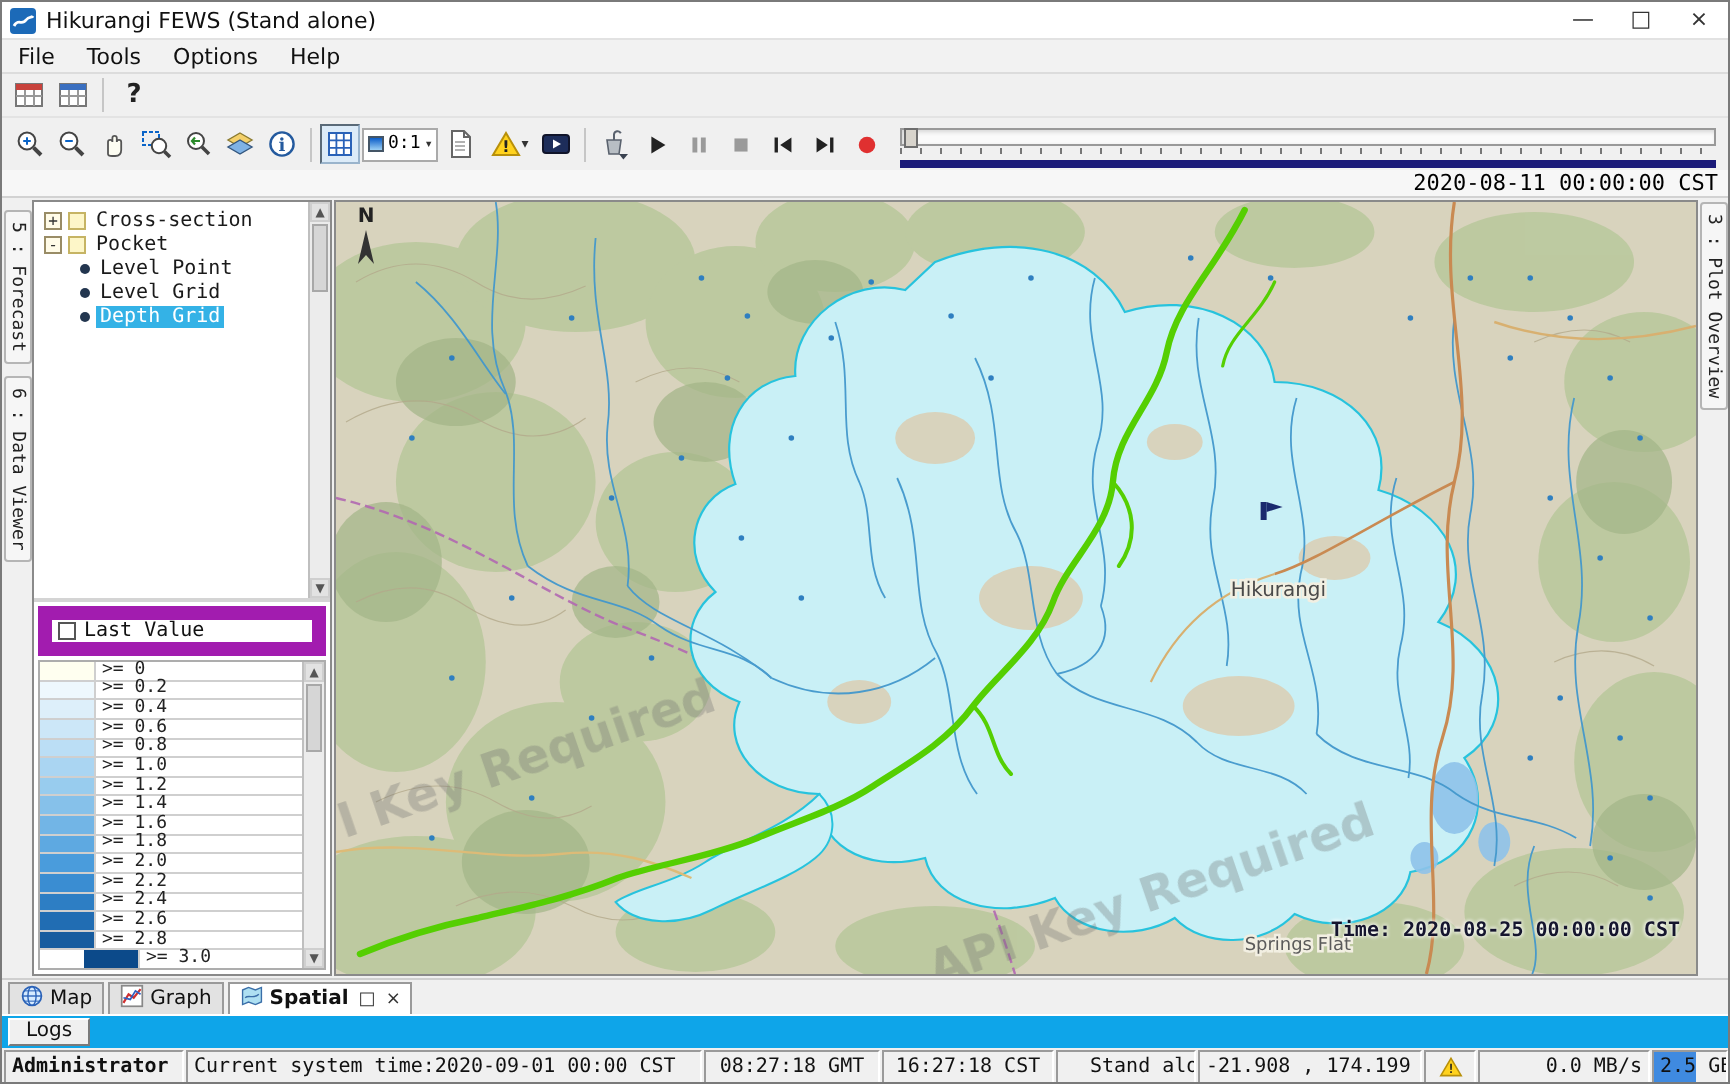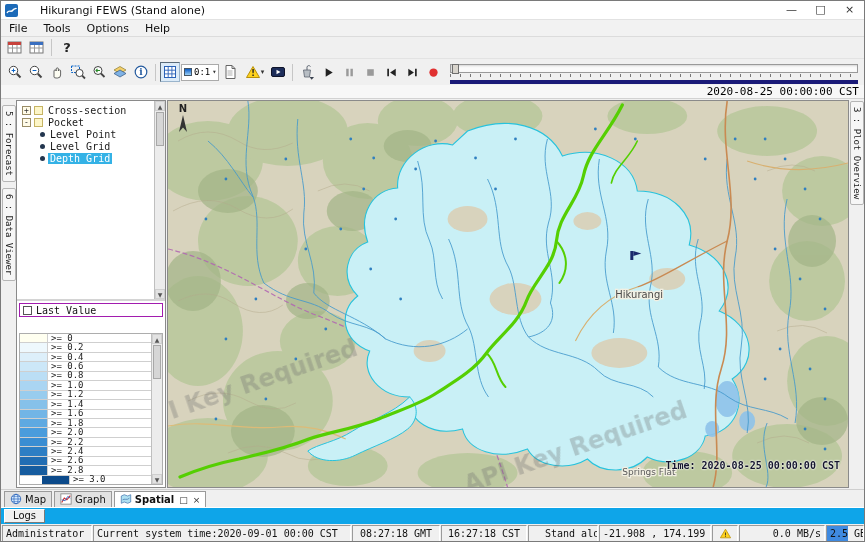--- a/index.html
+++ b/index.html
@@ -4,21 +4,21 @@
 <style>
   :root{
     --selection:#34b2e6; --flood-fill:#c9f0f6; --flood-stroke:#27c3dd; --river:#55cf02;
     --stream:#4398cc; --timeline-bar:#1a1a78; --record-red:#e03030; --warning-yellow:#ffd21e;
     --memory-fill:#3f8ae0;
   }
   *{box-sizing:border-box; margin:0; padding:0;}
   html,body{width:865px;height:542px;overflow:hidden;}
   body{font-family:"DejaVu Sans","Liberation Sans",sans-serif;font-size:11px;background:#f0f0f0;border:1px solid #7a7a7a;}
   .titlebar{height:18px;background:#fff;display:flex;align-items:center;gap:5px;padding-left:4px;}
-  .title-text{font-size:11px;color:#111;margin-left:17px;}
+  .title-text{font-size:11px;color:#111;}
   .win-controls{margin-left:auto;display:flex;height:100%;}
   .win-btn{width:29px;text-align:center;font-size:11px;color:#333;line-height:18px;}
   .menubar{height:18px;background:#f2f2f2;display:flex;align-items:center;border-top:1px solid #e2e2e2;border-bottom:1px solid #dcdcdc;}
   .menu-item{padding:0 8px;font-size:11px;color:#111;}
   .toolbar1{height:22px;background:#f0f0f0;display:flex;align-items:center;gap:2px;padding-left:3px;border-bottom:1px solid #e3e3e3;}
   .toolbar2{height:26px;background:#f0f0f0;display:flex;align-items:center;gap:1px;padding:0 4px;}
   .tb-btn{width:20px;height:20px;display:flex;align-items:center;justify-content:center;border:1px solid transparent;flex:0 0 auto;}
   .tb-btn.pressed{border:1px inset #9ab4cc;background:#dcebf8;}
   .tb-btn.wide{width:26px;}
   .help-btn{font-weight:bold;font-size:13px;color:#222;}
@@ -40,21 +40,21 @@
   .left-panel{width:150px;flex:0 0 150px;margin:1px 1px 1px 0;background:#fff;border:1px solid #8a8a8a;display:flex;flex-direction:column;}
   .tree-wrap{display:flex;height:200px;border-bottom:2px solid #d4d4d4;}
   .tree-rows{flex:1;padding:3px 0 0 2px;overflow:hidden;font:10px "DejaVu Sans Mono",monospace;}
   .tree-row{height:12px;display:flex;align-items:center;gap:3px;white-space:nowrap;}
   .expander{width:9px;height:9px;border:1px solid #998c66;background:#fffbe8;font-size:8px;line-height:7px;text-align:center;color:#333;flex:0 0 9px;}
   .node-icon{width:9px;height:9px;background:#fdf6c8;border:1px solid #c6b464;flex:0 0 9px;}
   .bullet{width:5px;height:5px;border-radius:50%;background:#23364f;flex:0 0 5px;margin-left:2px;}
   .tree-label{padding:0 2px;color:#1a1a1a;}
   .tree-label.selected{background:var(--selection);color:#fff;}
   .legend-wrap{flex:1;display:flex;flex-direction:column;padding:2px;min-height:0;}
-  .legend-header{flex:0 0 14px;border:1px solid #a21caf;display:flex;align-items:center;gap:4px;padding:0 3px;margin-bottom:16px;font:10px "DejaVu Sans Mono",monospace;color:#111;}
+  .legend-header{flex:0 0 14px;border:7px solid #a21caf;display:flex;align-items:center;gap:4px;padding:0 3px;margin-bottom:2px;font:10px "DejaVu Sans Mono",monospace;color:#111;}
   .checkbox{width:9px;height:9px;border:1px solid #555;background:#fff;flex:0 0 9px;}
   .legend-list{flex:1;border:1px solid #adadad;display:flex;min-height:0;}
   .legend-rows{flex:1;display:flex;flex-direction:column;min-width:0;}
   .legend-row{flex:1;display:flex;border-bottom:1px solid #cfcfcf;min-height:0;}
   .legend-row:last-child{border-bottom:none;padding-left:22px;}
   .legend-swatch{width:28px;flex:0 0 28px;border-right:1px solid #cfcfcf;}
   .legend-label{font:9px "DejaVu Sans Mono",monospace;color:#222;padding-left:3px;align-self:center;line-height:9px;}
   .vsb{width:11px;flex:0 0 11px;background:#ececec;border-left:1px solid #bfbfbf;position:relative;}
   .vsb-btn{position:absolute;top:0;left:0;right:0;height:10px;font-size:6px;text-align:center;line-height:10px;color:#555;background:#e2e2e2;border:1px solid #cfcfcf;}
   .vsb-btn.bottom{top:auto;bottom:0;}
@@ -71,21 +71,21 @@
   .scale-seg.dark{background:#2b2b2b;} .scale-seg.light{background:#fafafa;}
   .timelabel{position:absolute;right:8px;bottom:16px;font:bold 10px "DejaVu Sans Mono",monospace;color:#15152e;text-shadow:0 0 2px #fff,0 0 2px #fff;}
   .tabbar{height:18px;background:#f0f0f0;display:flex;align-items:flex-end;gap:2px;padding-left:3px;border-top:1px solid #cfcfcf;}
   .tab{height:16px;display:flex;align-items:center;gap:3px;padding:0 5px;border:1px solid #9a9a9a;border-bottom:none;background:#e2e2e2;font-size:10px;color:#111;}
   .tab.active{background:#fff;font-weight:bold;}
   .tab-ctrl{font-size:9px;color:#333;margin-left:2px;font-weight:normal;}
   .logsrow{height:17px;background:#0ea5e9;display:flex;align-items:center;padding-left:3px;border-top:1px solid #fff;}
   .logs-btn{font-size:10px;font-family:"DejaVu Sans",sans-serif;padding:0 8px;height:14px;line-height:12px;background:#f0f0f0;border:1px solid;border-color:#fff #7a7a7a #7a7a7a #fff;color:#111;}
   .statusbar{height:19px;display:flex;background:#f0f0f0;}
   .sb-cell{border:1px solid;border-color:#9a9a9a #fff #fff #9a9a9a;margin:1px 0 1px 1px;padding:0 3px;font:10px "DejaVu Sans Mono",monospace;color:#111;display:flex;align-items:center;overflow:hidden;white-space:nowrap;position:relative;}
-  .w-user{flex:0 0 90px;} .w-sys{flex:0 0 258px;} .w-gmt{flex:0 0 88px;justify-content:center;}
+  .w-user{flex:0 0 90px;font-weight:bold;} .w-sys{flex:0 0 258px;} .w-gmt{flex:0 0 88px;justify-content:center;}
   .w-loc{flex:0 0 86px;justify-content:center;} .w-mode{flex:0 0 70px;padding-left:16px;} .w-coord{flex:0 0 112px;}
   .w-warn{flex:0 0 26px;justify-content:center;} .w-rate{flex:0 0 86px;justify-content:flex-end;} .w-mem{flex:1 1 auto;}
   .mem-fill{position:absolute;left:0;top:0;bottom:0;width:58%;background:var(--memory-fill);}
   .mem-text{position:relative;z-index:1;}
 </style>
 </head>
 <body>
 
 <div class="titlebar">
   <span style="display:flex">
@@ -255,21 +255,21 @@
   <div class="timeline">
     <div class="tl-track">
         <div class="tl-thumb"></div>
       </div>
     <div class="tl-ticks"></div>
     <div class="tl-bar"></div>
   </div>
 </div>
 
 <div class="datebar">
-  <span class="date-text">2020-08-25 00:00:00 CST</span>
+  <span class="date-text">2020-08-11 00:00:00 CST</span>
 </div>
 
 <div class="content">
   <div class="left-strip" id="left-strip">
       <div class="v-tab">5 : Forecast</div>
       <div class="v-tab">6 : Data Viewer</div>
     </div>
 
   <div class="left-panel">
     <div class="tree-wrap">

